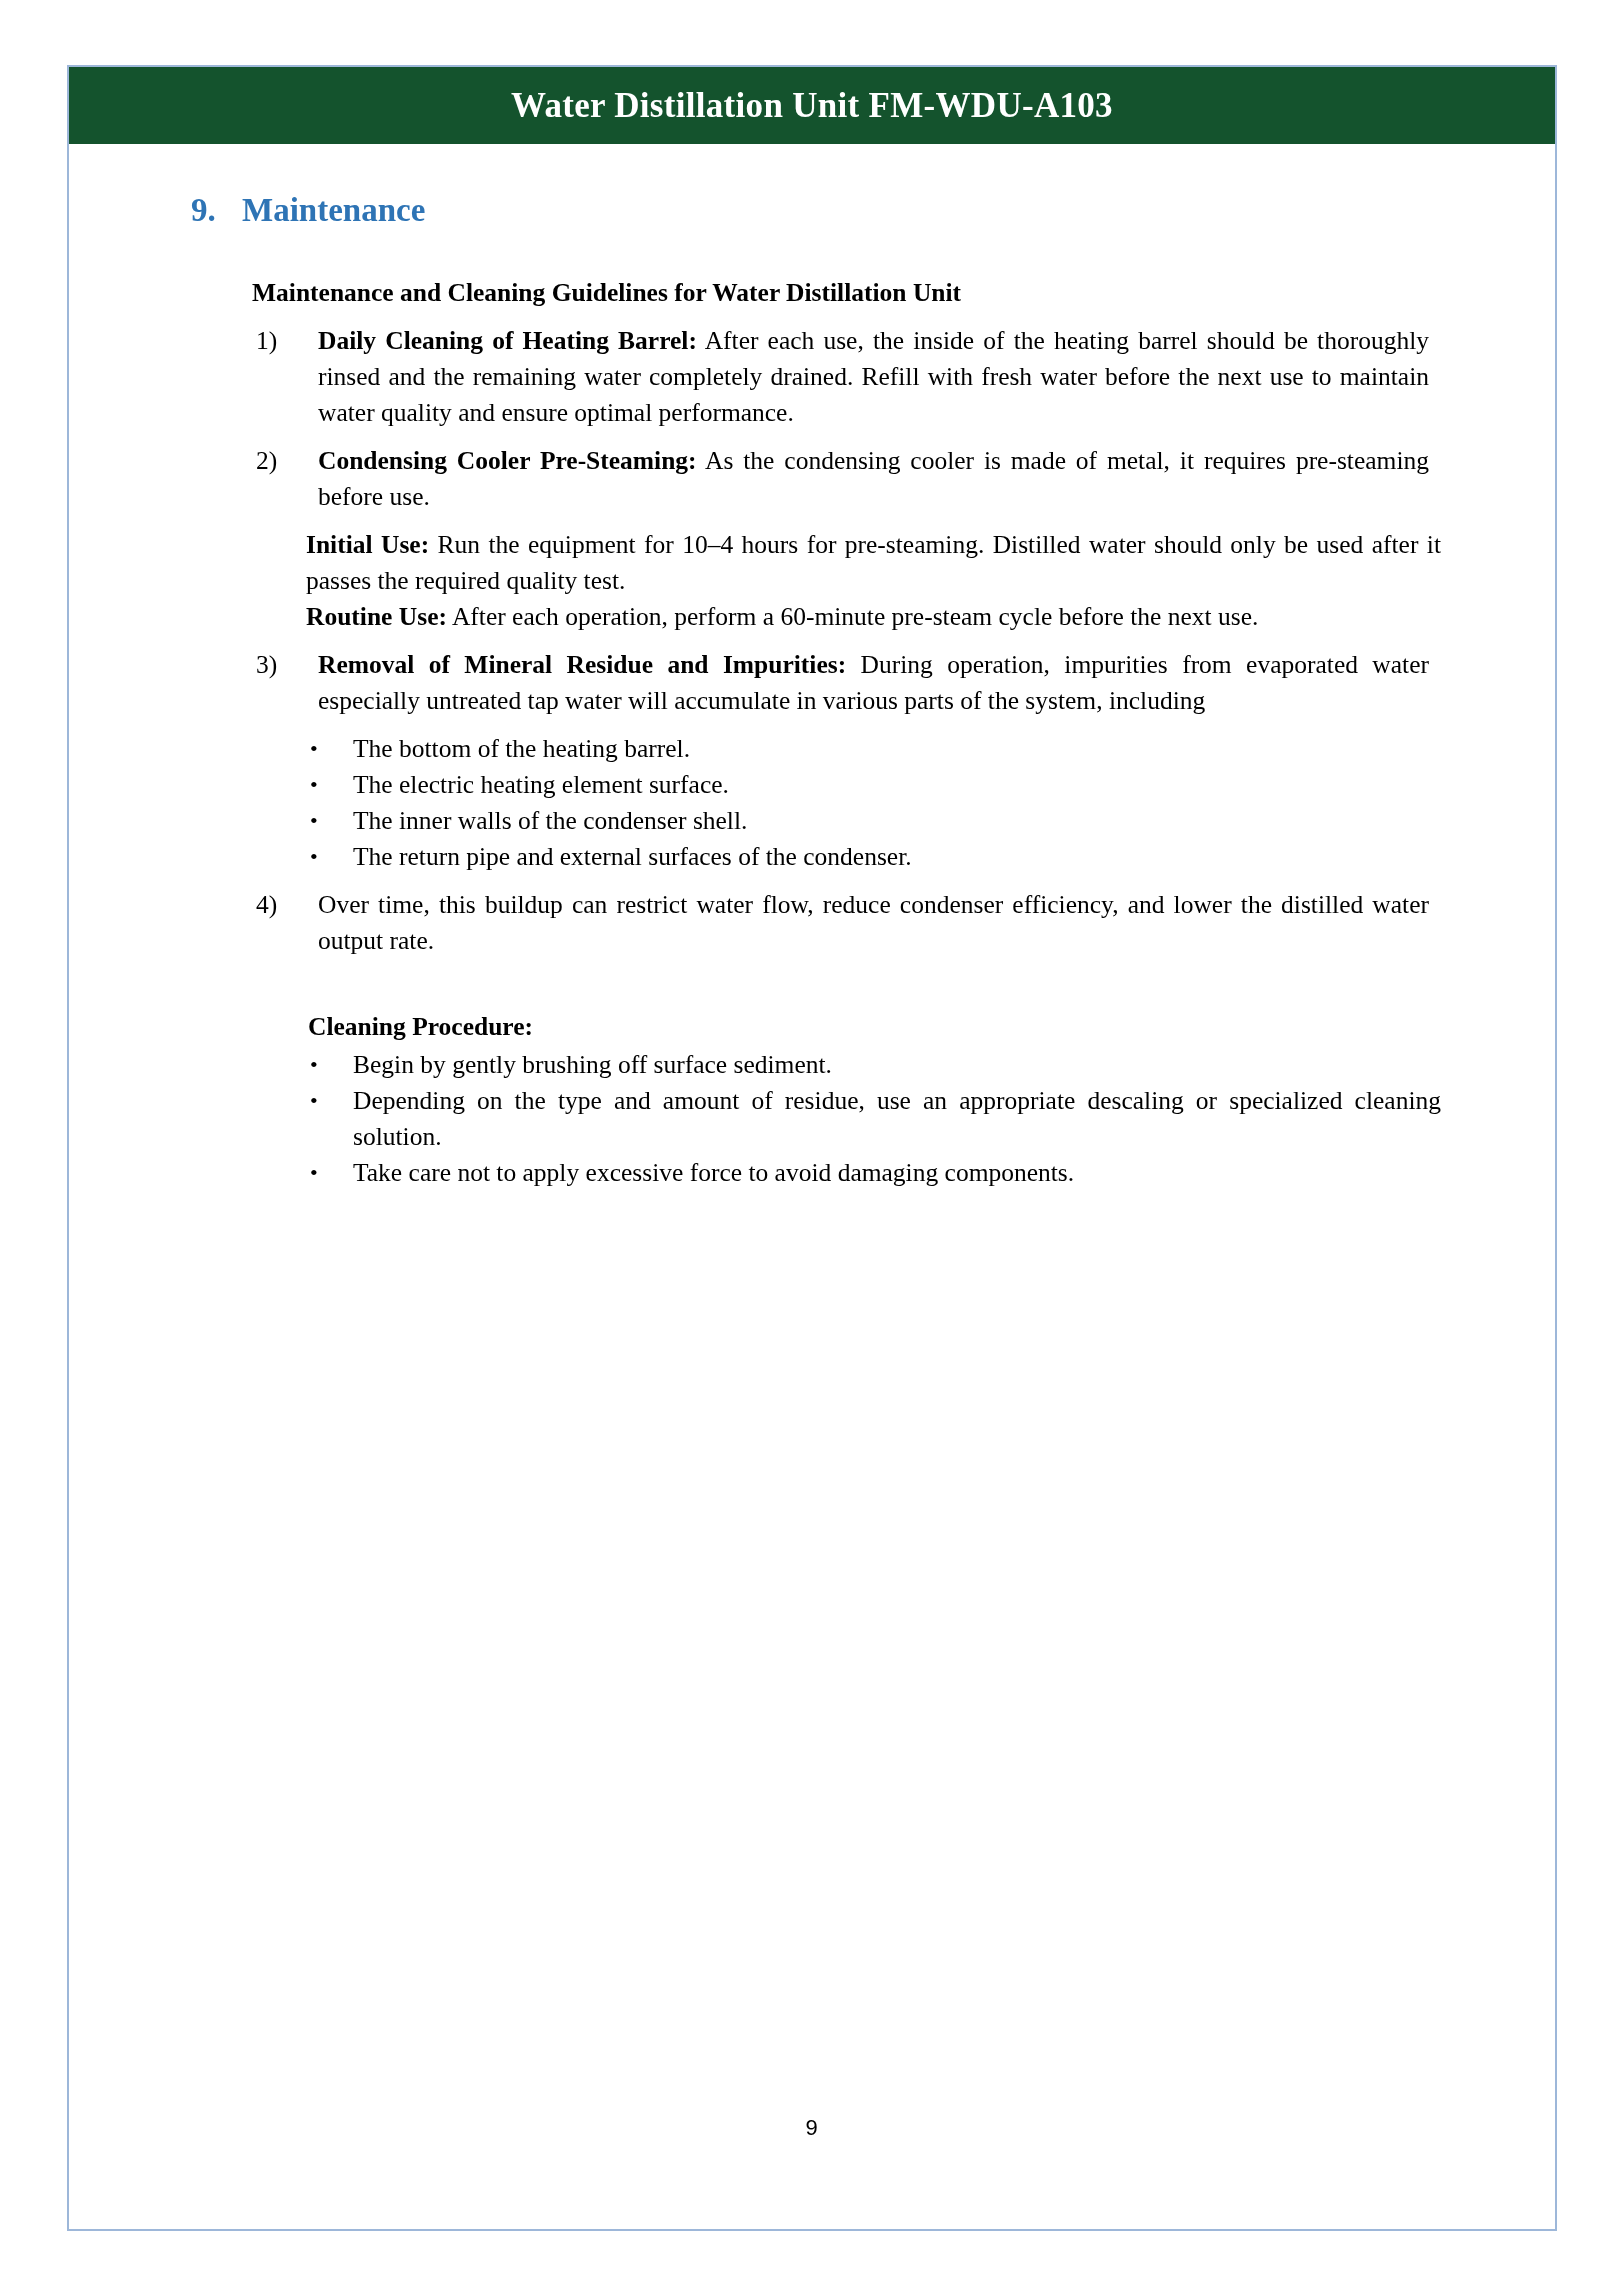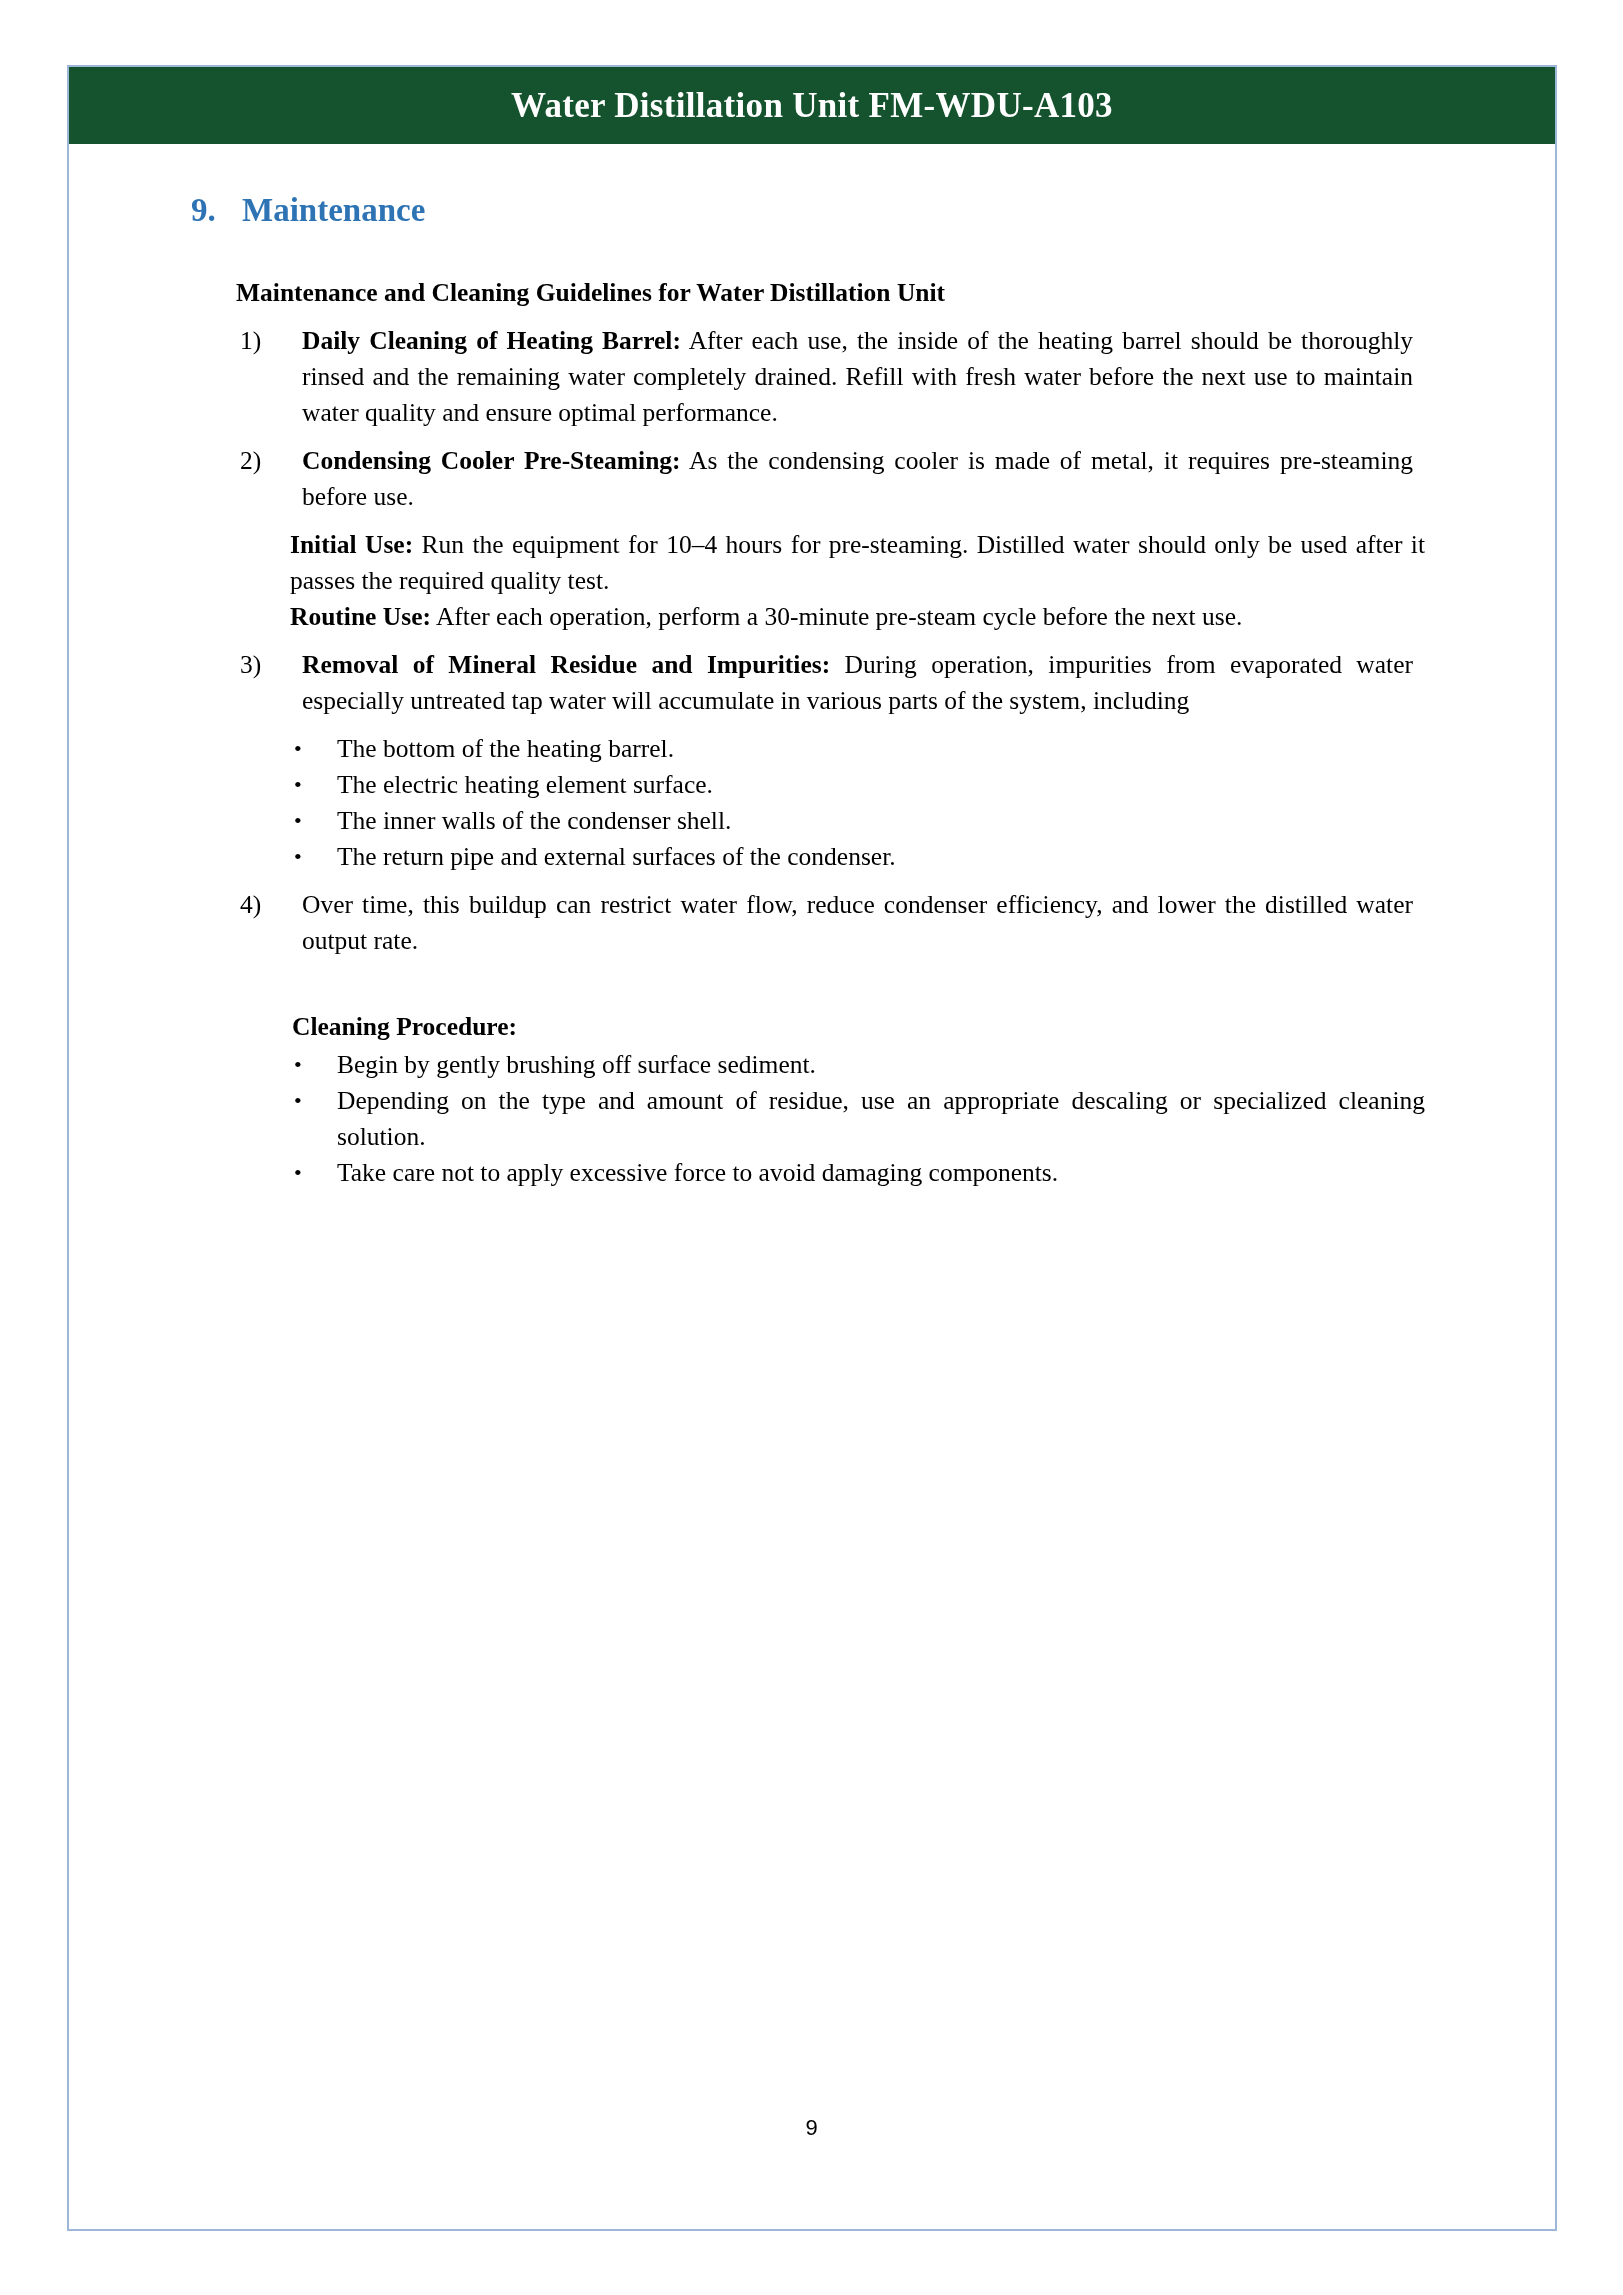--- a/index.html
+++ b/index.html
@@ -80,21 +80,21 @@
     width: 51px;
     flex: 0 0 51px;
   }
   .section-heading .sec-title {
     flex: 1 1 auto;
   }
 
   
   .body-block {
     position: absolute;
-    left: 236px;
+    left: 252px;
     top: 130px;
     width: 1189px;   
     color: #000000;
     font-size: 25.5px;
     line-height: 36px;
     text-align: justify;
     text-justify: inter-word;
   }
 
   .intro-heading {
@@ -203,21 +203,21 @@
 
         <li class="num-item">
           <span class="marker">1)</span>
           <p class="para"><span class="b">Daily Cleaning of Heating Barrel:</span><span> After each use, the inside of the heating barrel should be thoroughly rinsed and the remaining water completely drained. Refill with fresh water before the next use to maintain water quality and ensure optimal performance.</span></p>
         </li>
 
         <li class="num-item">
           <span class="marker">2)</span>
           <p class="para"><span class="b">Condensing Cooler Pre-Steaming:</span><span> As the condensing cooler is made of metal, it requires pre-steaming before use.</span></p>
           <p class="sub-para"><span class="b">Initial Use:</span><span> Run the equipment for 10–4 hours for pre-steaming. Distilled water should only be used after it passes the required quality test.</span></p>
-          <p class="sub-para"><span class="b">Routine Use:</span><span> After each operation, perform a 30-minute pre-steam cycle before the next use.</span></p>
+          <p class="sub-para"><span class="b">Routine Use:</span><span> After each operation, perform a 60-minute pre-steam cycle before the next use.</span></p>
         </li>
 
         <li class="num-item">
           <span class="marker">3)</span>
           <p class="para"><span class="b">Removal of Mineral Residue and Impurities:</span><span> During operation, impurities from evaporated water especially untreated tap water will accumulate in various parts of the system, including</span></p>
         </li>
       </ol>
 
       <ul class="bullet-list">
         <li class="bullet-item">

